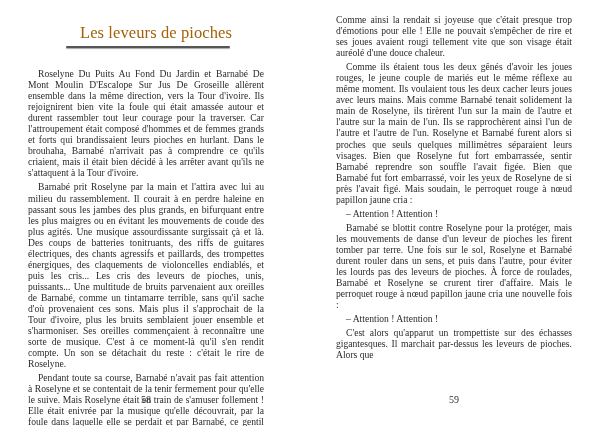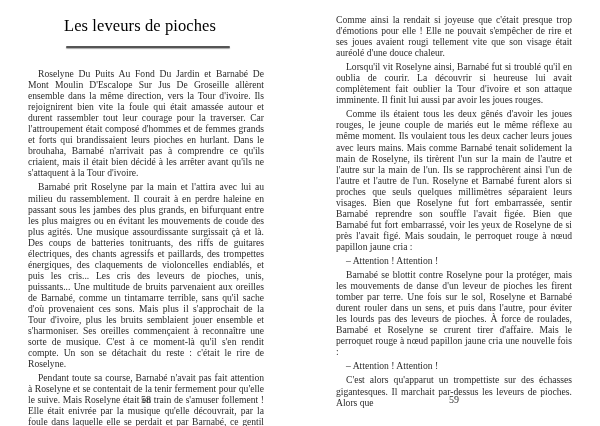--- a/index.html
+++ b/index.html
@@ -2,22 +2,22 @@
 <html><head>
 <meta charset="utf-8">
 <style>
   html, body { margin: 0; padding: 0; background: #ffffff; }
   body { width: 600px; height: 426px; overflow: hidden; position: relative;
          font-family: "Liberation Serif", "DejaVu Serif", serif; color: #2b2b2b; }
   .spread { display: flex; width: 600px; height: 426px; }
   .page { position: relative; width: 300px; height: 426px; box-sizing: border-box; }
   .page.left { padding: 0 12px 0 28px; }
   .page.right { padding: 0 28px 0 36px; }
-  .title { position: absolute; left: 64px; top: 16px; width: 168px; text-align: left;
-           font-size: 16.5px; letter-spacing: 0.1px; color: #000000; }
+  .title { position: absolute; left: 64px; top: 23px; width: 168px; text-align: right;
+           font-size: 16.5px; letter-spacing: 0.1px; color: #a16207; }
   .title-rule { position: absolute; left: 66px; top: 46px; width: 164px; height: 2px;
                 background: #555; border-radius: 1px; box-shadow: 0 1px 1px rgba(0,0,0,0.35); }
   .body { position: absolute; font-size: 9.6px; line-height: 11.05px; text-align: justify;
           hyphens: manual; }
   .page.left .body { left: 28px; top: 68px; width: 236px; }
   .page.right .body { left: 36px; top: 14px; width: 236px; }
   .body p { margin: 0 0 3px 0; text-indent: 10px; }
   .body p.noindent { text-indent: 0; }
   .body p.dialog { text-indent: 10px; }
   .pagenum { position: absolute; top: 394px; width: 300px; left: 0; text-align: center;
@@ -36,21 +36,20 @@
       <p>Roselyne Du Puits Au Fond Du Jardin et Barnabé De Mont Moulin D'Escalope Sur Jus De Groseille allèrent ensemble dans la même direction, vers la Tour d'ivoire. Ils rejoignirent bien vite la foule qui était amassée autour et durent rassembler tout leur courage pour la traverser. Car l'attroupement était composé d'hommes et de femmes grands et forts qui brandissaient leurs pioches en hurlant. Dans le brouhaha, Barnabé n'arrivait pas à comprendre ce qu'ils criaient, mais il était bien décidé à les arrêter avant qu'ils ne s'attaquent à la Tour d'ivoire.</p>
       <p>Barnabé prit Roselyne par la main et l'attira avec lui au milieu du rassemblement. Il courait à en perdre haleine en passant sous les jambes des plus grands, en bifurquant entre les plus maigres ou en évitant les mouvements de coude des plus agités. Une musique assourdissante surgissait çà et là. Des coups de batteries tonitruants, des riffs de guitares électriques, des chants agressifs et paillards, des trompettes énergiques, des claquements de violoncelles endiablés, et puis les cris... Les cris des leveurs de pioches, unis, puissants... Une multitude de bruits parvenaient aux oreilles de Barnabé, comme un tintamarre terrible, sans qu'il sache d'où provenaient ces sons. Mais plus il s'approchait de la Tour d'ivoire, plus les bruits semblaient jouer ensemble et s'harmoniser. Ses oreilles commençaient à reconnaître une sorte de musique. C'est à ce moment-là qu'il s'en rendit compte. Un son se détachait du reste : c'était le rire de Roselyne.</p>
       <p>Pendant toute sa course, Barnabé n'avait pas fait attention à Roselyne et se contentait de la tenir fermement pour qu'elle le suive. Mais Roselyne était en train de s'amuser follement ! Elle était enivrée par la musique qu'elle découvrait, par la foule dans laquelle elle se perdait et par Barnabé, ce gentil garçon qui lui tenait le bras.</p>
     </div>
     <div class="pagenum">58</div>
   </div>
 
   <div class="page right">
     <div class="body">
       <p class="noindent">Comme ainsi la rendait si joyeuse que c'était presque trop d'émotions pour elle ! Elle ne pouvait s'empêcher de rire et ses joues avaient rougi tellement vite que son visage était auréolé d'une douce chaleur.</p>
-      <p>Lorsqu'il vit Roselyne ainsi, Barnabé fut si troublé qu'il en oublia de courir. La découvrir si heureuse lui avait complètement fait oublier la Tour d'ivoire et son attaque imminente. Il finit lui aussi par avoir les joues rouges.</p>
       <p>Comme ils étaient tous les deux gênés d'avoir les joues rouges, le jeune couple de mariés eut le même réflexe au même moment. Ils voulaient tous les deux cacher leurs joues avec leurs mains. Mais comme Barnabé tenait solidement la main de Roselyne, ils tirèrent l'un sur la main de l'autre et l'autre sur la main de l'un. Ils se rapprochèrent ainsi l'un de l'autre et l'autre de l'un. Roselyne et Barnabé furent alors si proches que seuls quelques millimètres séparaient leurs visages. Bien que Roselyne fut fort embarrassée, sentir Barnabé reprendre son souffle l'avait figée. Bien que Barnabé fut fort embarrassé, voir les yeux de Roselyne de si près l'avait figé. Mais soudain, le perroquet rouge à nœud papillon jaune cria :</p>
       <p class="dialog">– Attention ! Attention !</p>
       <p>Barnabé se blottit contre Roselyne pour la protéger, mais les mouvements de danse d'un leveur de pioches les firent tomber par terre. Une fois sur le sol, Roselyne et Barnabé durent rouler dans un sens, et puis dans l'autre, pour éviter les lourds pas des leveurs de pioches. À force de roulades, Barnabé et Roselyne se crurent tirer d'affaire. Mais le perroquet rouge à nœud papillon jaune cria une nouvelle fois :</p>
       <p class="dialog">– Attention ! Attention !</p>
       <p>C'est alors qu'apparut un trompettiste sur des échasses gigantesques. Il marchait par-dessus les leveurs de pioches. Alors que</p>
     </div>
     <div class="pagenum">59</div>
   </div>
 </div>
 

